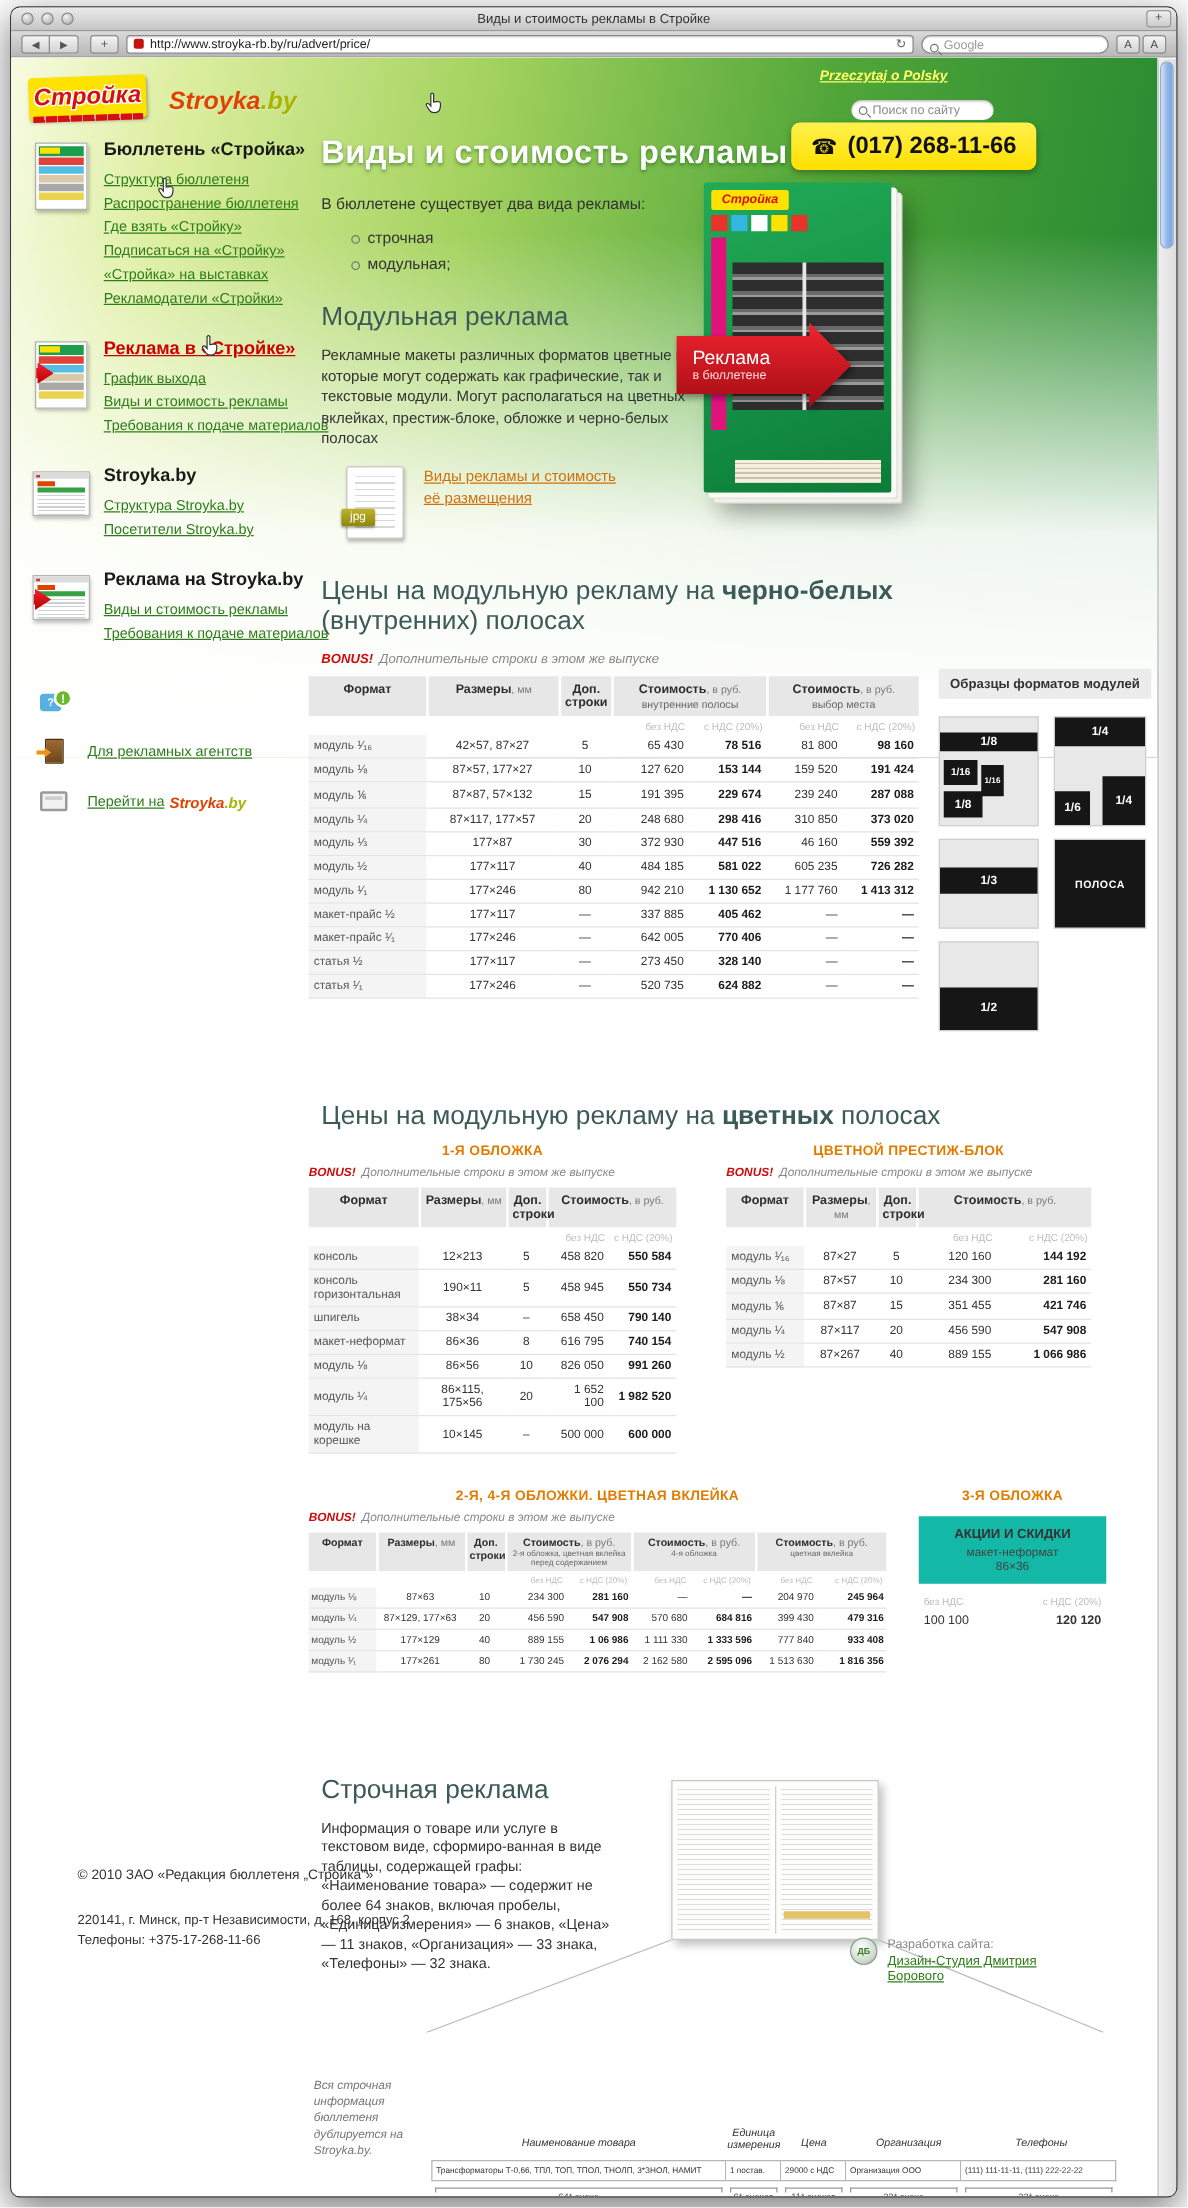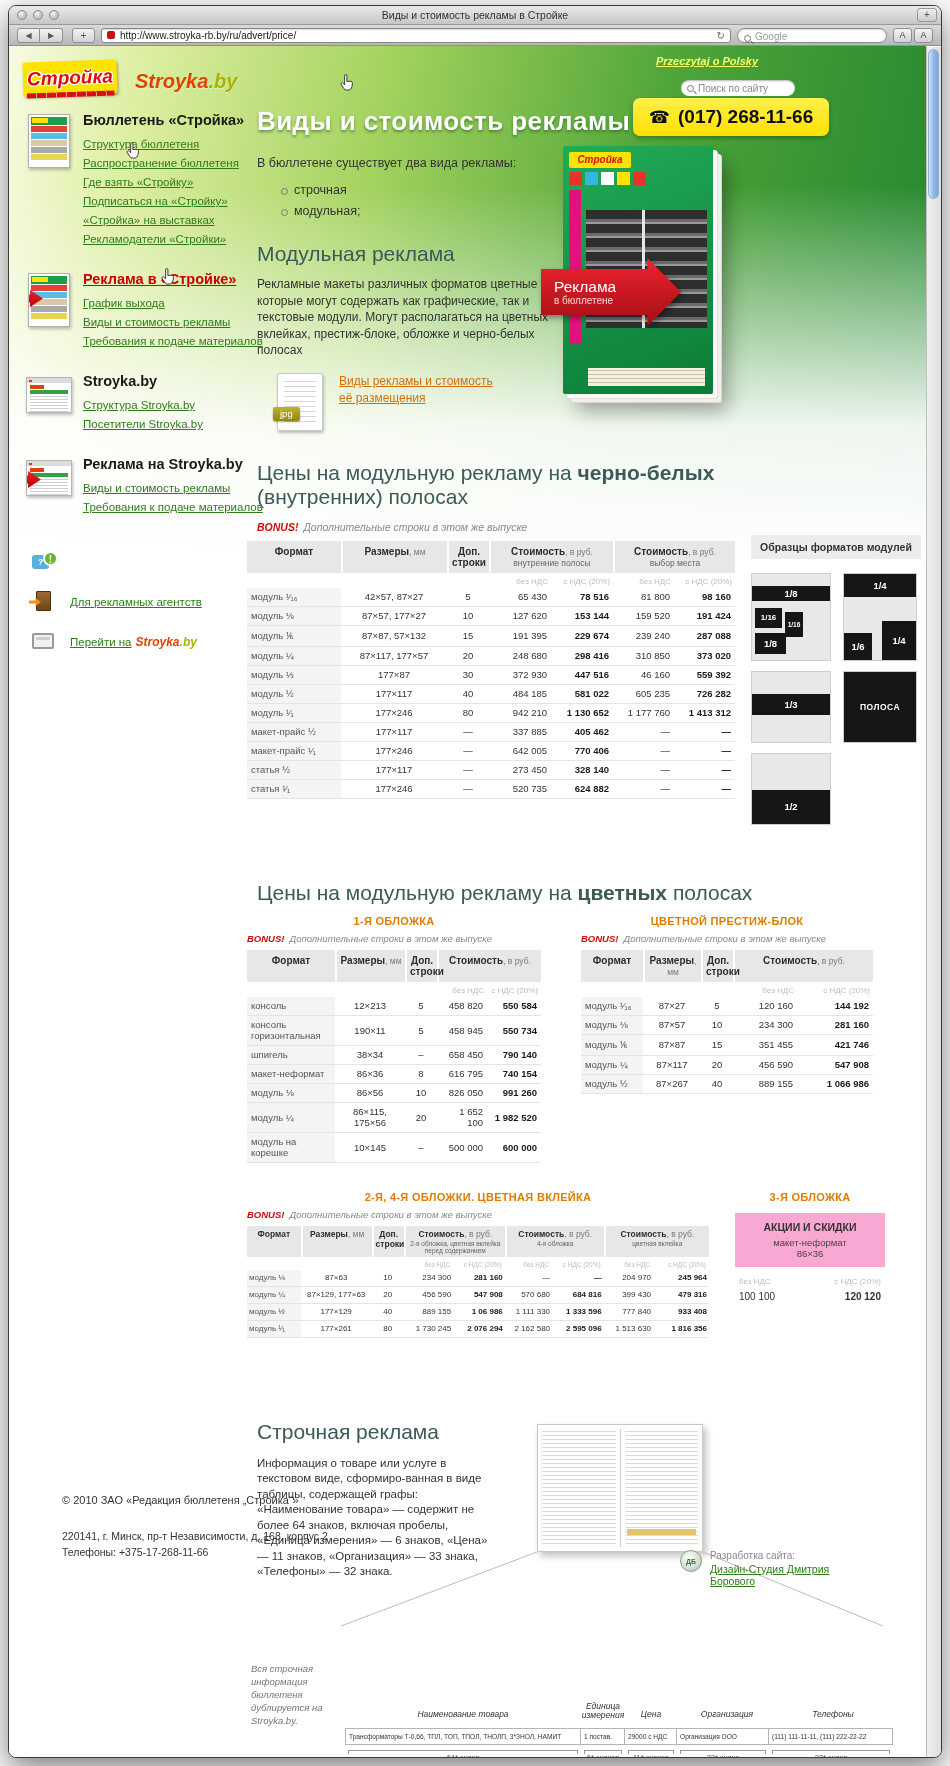--- a/index.html
+++ b/index.html
@@ -181,21 +181,21 @@
   .pb1,.pb2{height:88px}.pb3,.pb4,.pb5{height:72px}
   .blk{position:absolute;background:#161616;color:#fff;font-weight:700;font-size:9.5px;display:flex;
     align-items:center;justify-content:center}
   
   .color-sec{margin-top:24px}
   .color-row{display:flex;gap:40px;margin:10px 0 0 2px}
   .ctitle{font-size:11px;font-weight:700;color:#e07c00;text-align:center;letter-spacing:.3px}
   .cblock .bonus{display:block;margin:6px 0 2px;font-size:9.5px}
   .covers-row{position:relative;margin:28px 0 0 2px;min-height:175px}
   .cover3{position:absolute;right:40px;top:0;width:150px}
-  .c3-box{margin-top:10px;background:#f9a8d4;padding:8px 6px;text-align:center}
+  .c3-box{margin-top:10px;background:#14b8a6;padding:8px 6px;text-align:center}
   .c3-promo{font-size:10.5px;font-weight:700;color:#333}
   .c3-fmt{font-size:9.5px;color:#444;margin-top:4px}
   .c3-size{font-size:9.5px;color:#444}
   .c3-sub{display:flex;justify-content:space-between;font-size:8px;color:#bcbcbc;margin-top:10px;padding:0 4px}
   .c3-vals{display:flex;justify-content:space-between;font-size:10px;color:#333;margin-top:5px;padding:0 4px}
   .c3-vals .v2{font-weight:700}
   
   .line-sec{position:relative;margin-top:54px}
   .line-p{margin:12px 0 0 12px;width:240px;font-size:11.5px;line-height:15.5px;color:#333}
   .spread{position:absolute;left:292px;top:4px;width:166px;height:128px;background:#fdfdfb;border:1px solid #c8c8c8;

